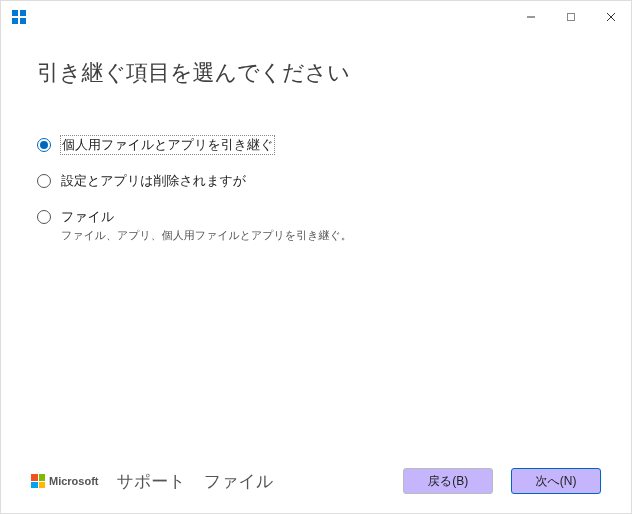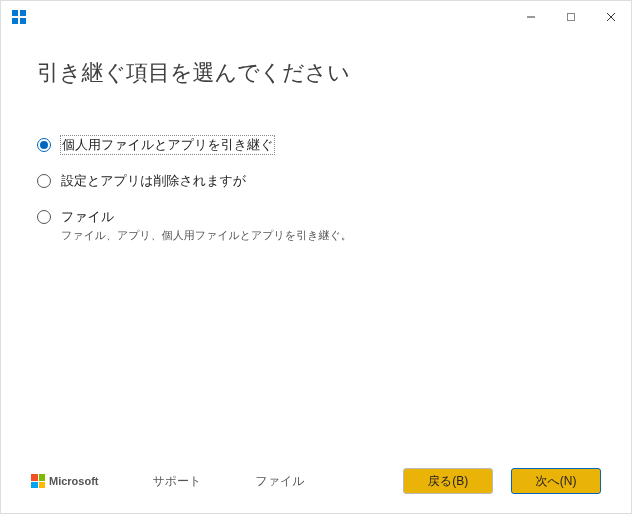--- a/index.html
+++ b/index.html
@@ -66,25 +66,25 @@
       padding: 0 30px 10px 30px;
       gap: 18px;
     }
     .ms-logo { display:flex; align-items:center; gap:4px; }
     .ms-grid { width:14px; height:14px; display:grid; grid-template-columns:1fr 1fr; grid-template-rows:1fr 1fr; gap:1px;}
     .ms-grid span:nth-child(1){background:#f25022;}
     .ms-grid span:nth-child(2){background:#7fba00;}
     .ms-grid span:nth-child(3){background:#00a4ef;}
     .ms-grid span:nth-child(4){background:#ffb900;}
     .ms-text { font-size:11px; color:#555; font-weight:600;}
-    .footer-link { font-size:12px; color:#555;margin-left:36px; }
+    .footer-link { font-size:17px; color:#555; }
     .footer-spacer { flex:1; }
     .btn {
       min-width: 90px; height: 26px;
-      border: 1px solid #bbb; background:#eab308; font-size:12px;
+      border: 1px solid #bbb; background:#c4b5fd; font-size:12px;
       border-radius:3px; display:flex; align-items:center; justify-content:center;
       color:#222;
     }
     .btn.primary { border-color:#0067c0; }
   </style>
 </head>
 <body>
 
 <div class="titlebar">
   <span class="app-icon">

